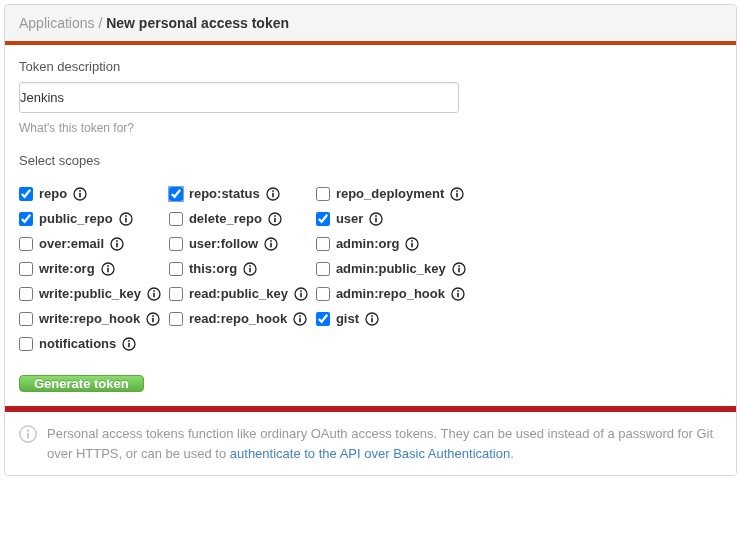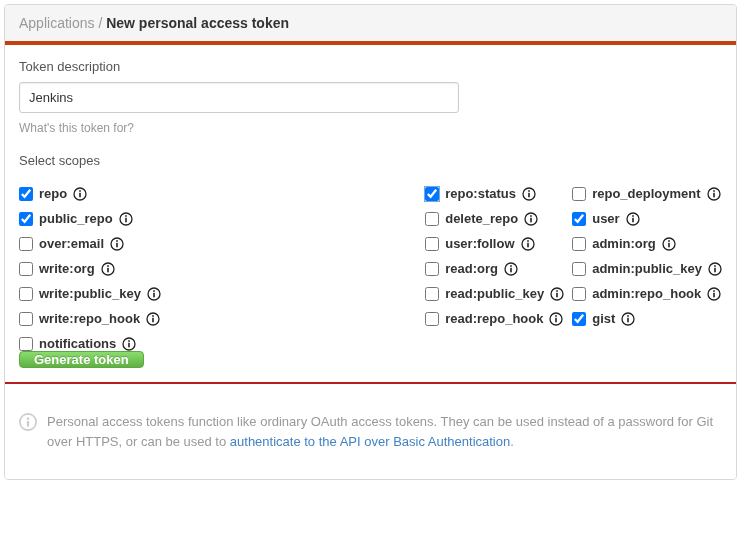--- a/index.html
+++ b/index.html
@@ -28,21 +28,21 @@
     padding: 14px;
   }
   .section-label {
     font-weight: normal;
     color: #555;
     margin-bottom: 8px;
   }
   .text-input {
     width: 440px;
     max-width: 100%;
-    padding: 7px 9px;
+    padding: 7px 0;
     font-size: 13px;
     border: 1px solid #ccc;
     border-radius: 3px;
     box-shadow: inset 0 1px 2px rgba(0,0,0,0.07);
     color: #333;
   }
   .hint {
     color: #999;
     font-size: 12px;
     margin-top: 8px;
@@ -51,25 +51,26 @@
     margin-bottom: 18px;
   }
   .scope-desc {
     color: #666;
     font-size: 13px;
   }
   .scope-desc em { font-style: italic; }
   .link { color: #4183c4; text-decoration: none; cursor: pointer; }
   .scopes-grid {
     display: grid;
-    grid-template-columns: repeat(1, 1fr);
+    grid-template-columns: repeat(5, 1fr);
     grid-auto-flow: column;
     grid-template-rows: repeat(6, auto);
     gap: 10px 8px;
     margin-top: 18px;
+    margin-bottom: 24px;
   }
   .scope-item {
     display: flex;
     align-items: center;
     gap: 6px;
     font-weight: bold;
     color: #333;
     font-size: 13px;
   }
   .scope-item input[type=checkbox] {
@@ -92,23 +93,23 @@
     border: 1px solid #5ca941;
     color: #fff;
     font-weight: bold;
     font-size: 13px;
     padding: 0 14px;
     border-radius: 4px;
     cursor: pointer;
     text-shadow: 0 -1px 0 rgba(0,0,0,0.2);
   }
   .panel-footer {
-    border-top: 2px solid #b91c1c;
+    border-top: 6px solid #b91c1c;
     background: #fff;
-    padding: 28px 14px;
+    padding: 12px 14px;
     display: flex;
     gap: 10px;
     align-items: flex-start;
     color: #999;
     font-size: 13px;
     line-height: 1.5;
   }
   .footer-icon {
     width: 18px;
     height: 18px;
@@ -244,21 +245,21 @@
             <span class="info-icon">
               <svg viewBox="0 0 14 14" width="14" height="14">
                 <circle cx="7" cy="7" r="6" fill="none" stroke="#222" stroke-width="1.3"></circle>
                 <rect x="6.2" y="3.2" width="1.6" height="1.6" fill="#222"></rect>
                 <rect x="6.2" y="5.8" width="1.6" height="4.5" fill="#222"></rect>
               </svg>
             </span>
           </div>
           <div class="scope-item">
             <input type="checkbox" style="">
-            <span>read:org</span>
+            <span>this:org</span>
             <span class="info-icon">
               <svg viewBox="0 0 14 14" width="14" height="14">
                 <circle cx="7" cy="7" r="6" fill="none" stroke="#222" stroke-width="1.3"></circle>
                 <rect x="6.2" y="3.2" width="1.6" height="1.6" fill="#222"></rect>
                 <rect x="6.2" y="5.8" width="1.6" height="4.5" fill="#222"></rect>
               </svg>
             </span>
           </div>
           <div class="scope-item">
             <input type="checkbox" style="">

